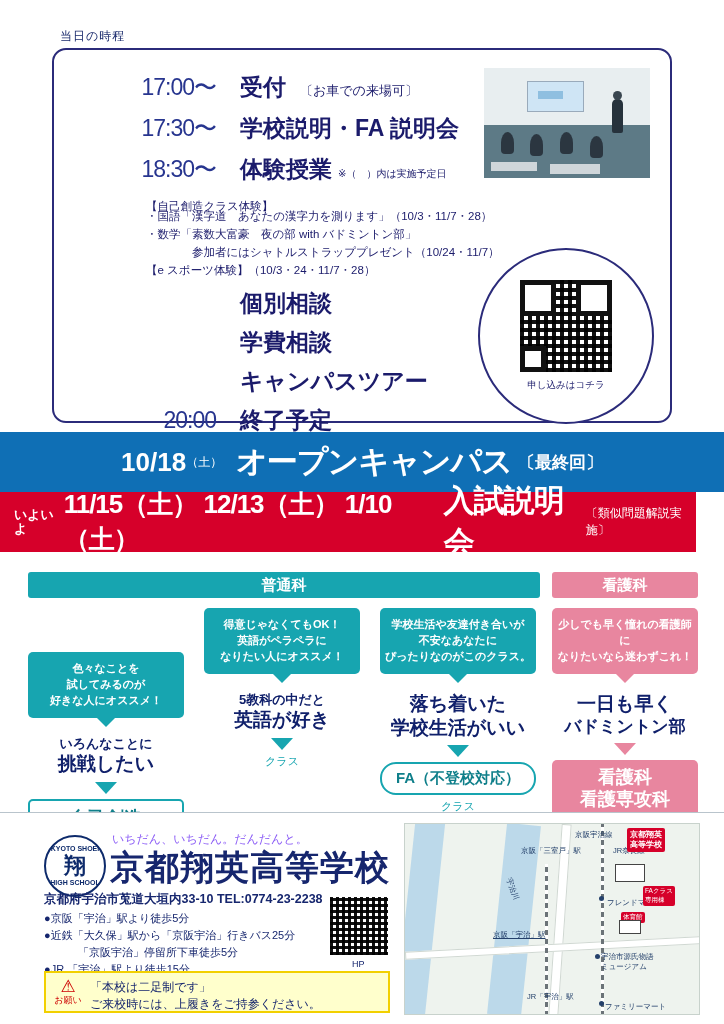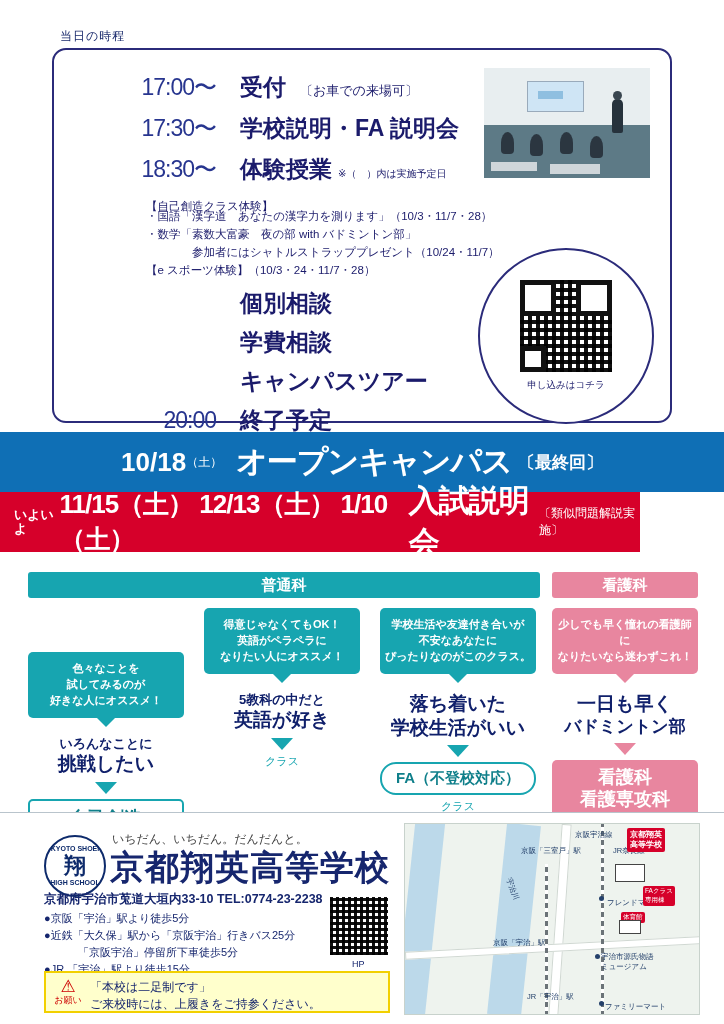--- a/index.html
+++ b/index.html
@@ -120,21 +120,21 @@
     color: #fff;
   }
   .bb-date { font-size: 26px; font-weight: bold; letter-spacing: 0px; }
   .bb-main { font-size: 31px; font-weight: bold; margin-left: 14px; letter-spacing: -1px; }
   .bb-tail { font-size: 17px; font-weight: bold; margin-left: 6px; }
 
   
   .red-band {
     position: absolute;
     left: 0; top: 492px;
-    width: 640px; height: 60px;
+    width: 696px; height: 60px;
     background: #d6002a;
     display: flex;
     align-items: center;
     color: #fff;
     padding-left: 14px;
   }
   .rb-pre { font-size: 13px; font-weight: bold; line-height:1.1; width:54px;}
   .rb-dates { font-size: 26px; font-weight: bold; letter-spacing: -1px; }
   .rb-main { font-size: 31px; font-weight: bold; margin-left: 10px; letter-spacing: -1px;}
   .rb-tail { font-size: 12px; margin-left: 4px; }
@@ -195,21 +195,21 @@
   .footer { position:absolute; left:0; top:813px; width:724px; height:211px; background:#fff; }
 
   .logo-seal {
     position:absolute; left:44px; top:22px; width:62px; height:62px;
     border:2px solid #0d2a6b; border-radius:50%;
     display:flex; align-items:center; justify-content:center;
     color:#0d2a6b; font-size:7px; font-weight:bold; text-align:center; line-height:1.15;
     position:absolute;
   }
   .logo-seal .mark { font-size:22px; }
-  .tagline { position:absolute; left:112px; top:18px; font-size:12px; color:#404040; }
+  .tagline { position:absolute; left:112px; top:18px; font-size:12px; color:#8b5cf6; }
   .school-name { position:absolute; left:110px; top:32px; font-size:34px; font-weight:bold; color:#16266e; letter-spacing:1px;}
   .addr { position:absolute; left:44px; top:78px; font-size:12.5px; font-weight:bold; color:#16266e;}
   .access { position:absolute; left:44px; top:97px; font-size:11px; color:#16266e; line-height:1.55; }
   .access .sub { padding-left:12px; }
 
   .hp-qr { position:absolute; left:330px; top:84px; width:58px; height:58px;
     background:
       repeating-linear-gradient(90deg,#111 0 3px,#fff 3px 6px),
       repeating-linear-gradient(0deg,#111 0 3px,#fff 3px 6px);
     background-blend-mode:multiply; }
@@ -416,21 +416,21 @@
     <div class="rd" style="left:150px; top:0; width:10px; height:192px; transform:rotate(4deg);"></div>
     <div class="rd" style="left:0; top:120px; width:296px; height:8px; transform:rotate(-3deg);"></div>
 
     <div class="rail dashv" style="left:196px; top:0; width:3px; height:192px;"></div>
     <div class="rail dashv" style="left:140px; top:40px; width:3px; height:152px;"></div>
 
     <div class="mlabel" style="left:170px; top:6px;">京阪宇治線</div>
     <div class="mlabel" style="left:116px; top:22px;">京阪「三室戸」駅</div>
     <div class="mlabel" style="left:208px; top:22px;">JR奈良線</div>
     <div class="mlabel" style="left:96px; top:60px; transform:rotate(70deg);">宇治川</div>
-    <div class="mlabel" style="left:88px; top:114px;">京阪「宇治」駅</div>
+    <div class="mlabel" style="left:88px; top:106px;text-decoration:underline;">京阪「宇治」駅</div>
     <div class="mlabel" style="left:122px; top:168px;">JR「宇治」駅</div>
     <div class="mlabel" style="left:202px; top:74px;">フレンドマート</div>
     <div class="mlabel" style="left:200px; top:178px;">ファミリーマート</div>
     <div class="mlabel" style="left:196px; top:128px; white-space:pre-line;">宇治市源氏物語
 ミュージアム</div>
 
     <div class="mdot" style="left:194px; top:72px;"></div>
     <div class="mdot" style="left:190px; top:130px;"></div>
     <div class="mdot" style="left:194px; top:177px;"></div>
 

